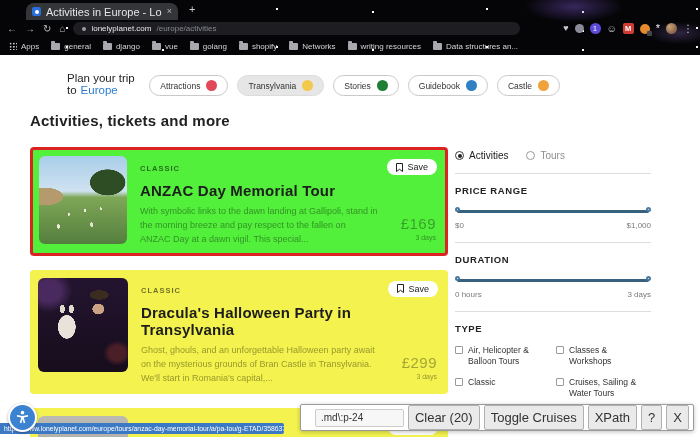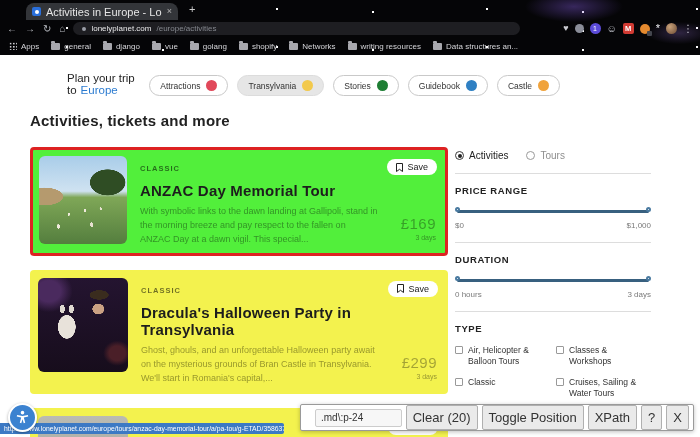--- a/index.html
+++ b/index.html
@@ -442,17 +442,17 @@
 <div class="fab">
   <svg width="15" height="15" viewBox="0 0 16 16" fill="#fff">
     <circle cx="8" cy="2.8" r="1.9"></circle>
     <path d="M2.2 5.4 L8 6.4 L13.8 5.4 L14.1 7 L9.4 7.9 L10.9 13.6 L9.3 14.1 L8 9.9 L6.7 14.1 L5.1 13.6 L6.6 7.9 L1.9 7 Z"></path>
   </svg>
 </div>
 
 <div class="selector-overlay">
   <input class="selector-input" type="text" value=".md\:p-24" style="">
   <button class="ov-btn">Clear (20)</button>
-  <button class="ov-btn">Toggle Position</button>
+  <button class="ov-btn">Toggle Cruises</button>
   <button class="ov-btn">XPath</button>
   <button class="ov-btn">?</button>
   <button class="ov-btn">X</button>
 </div>
 
 </body></html>

